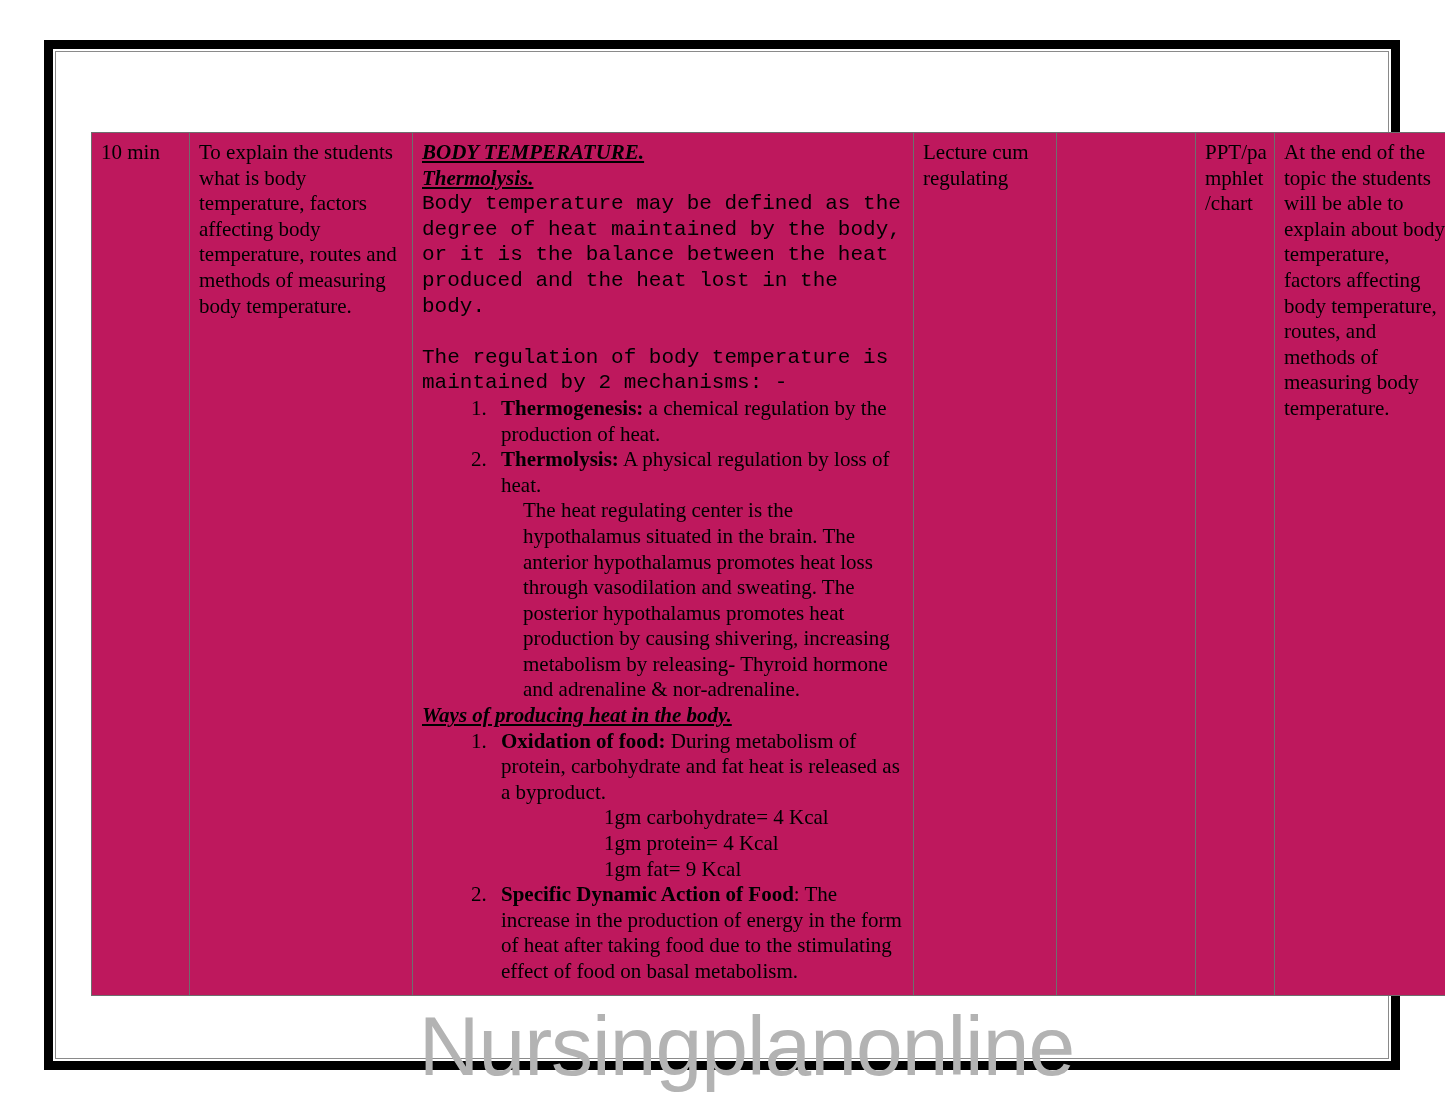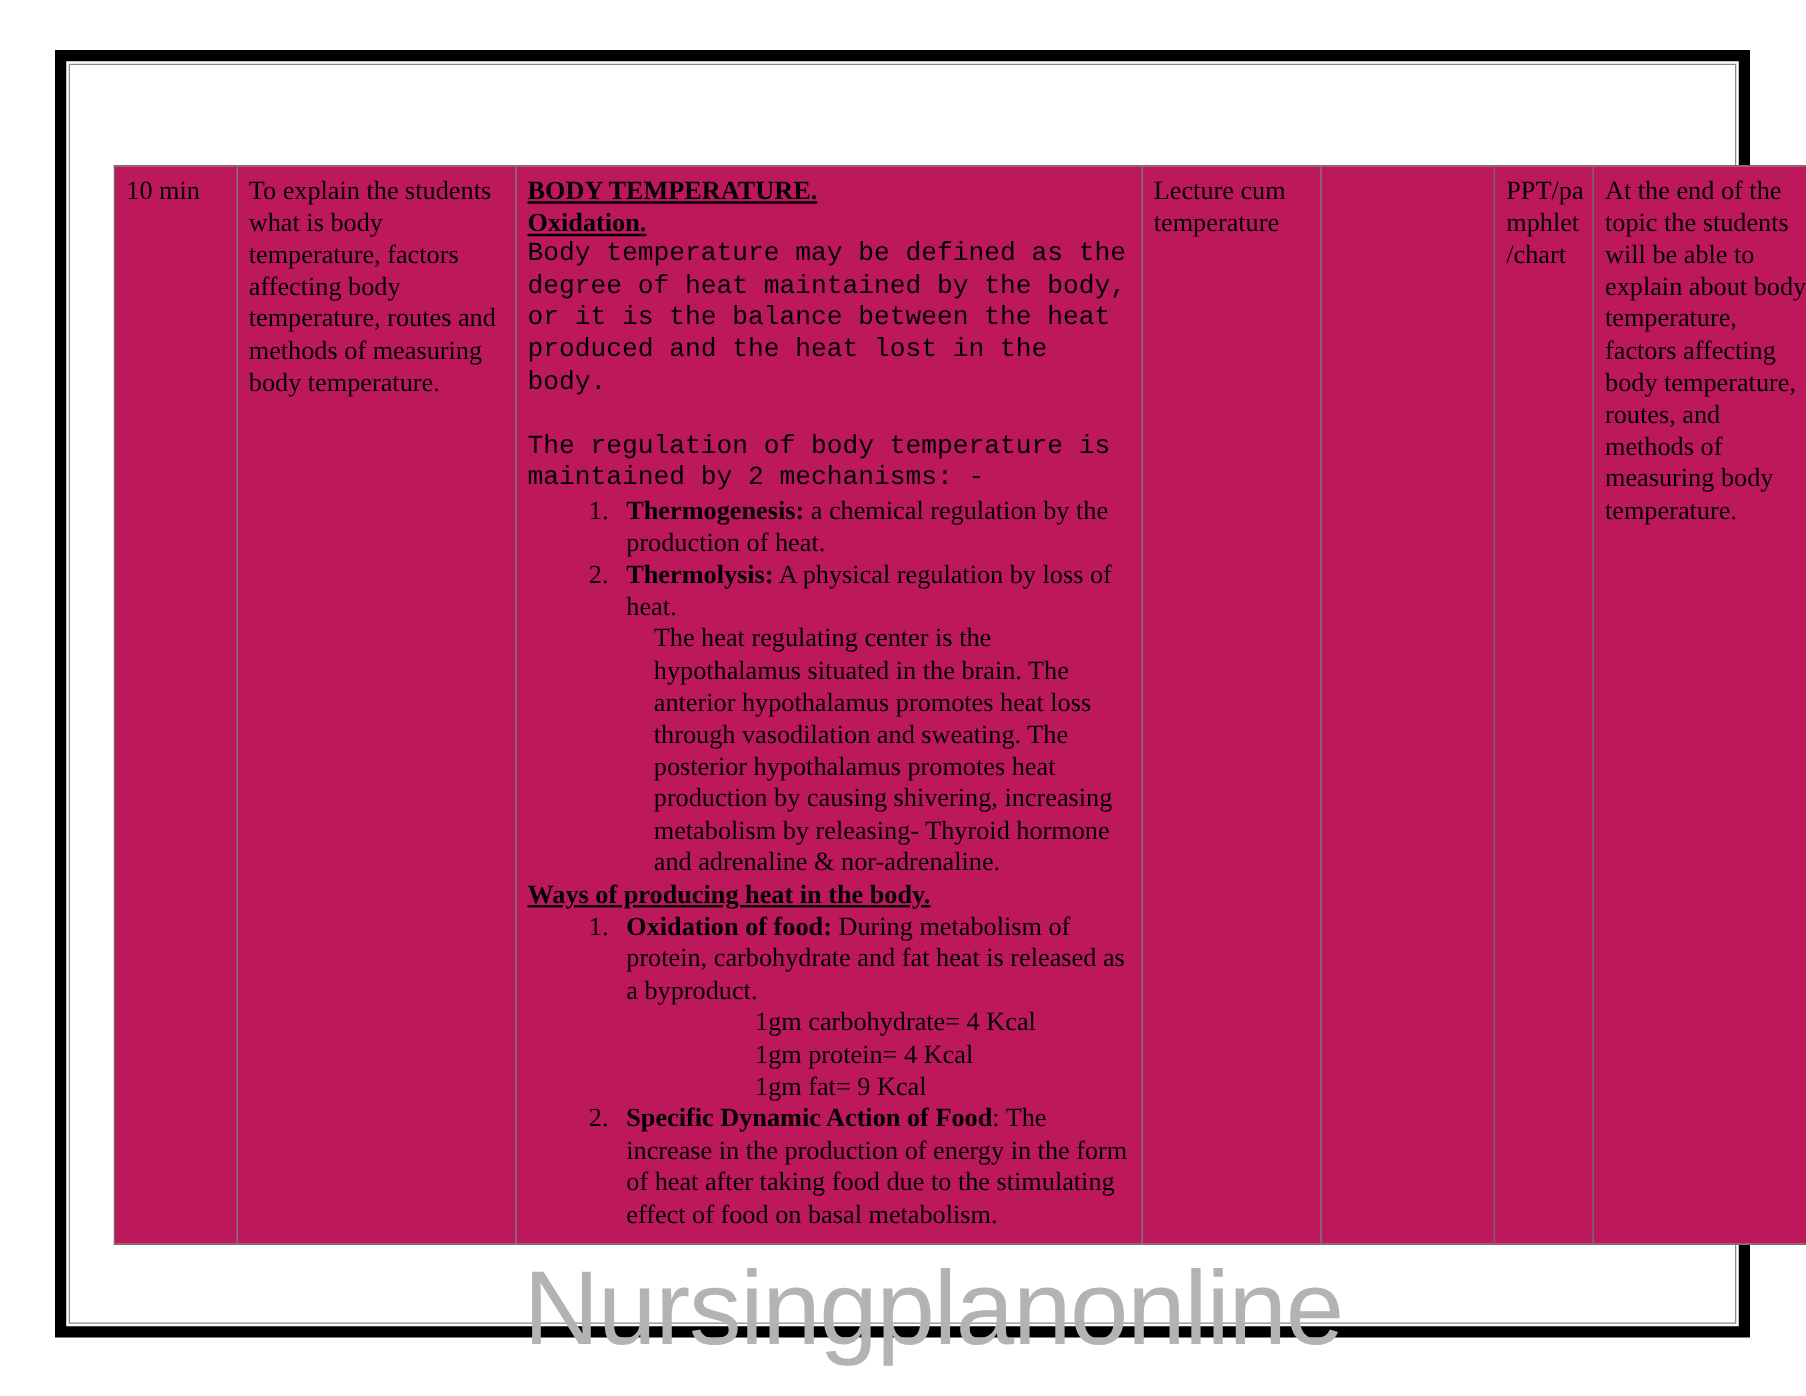--- a/index.html
+++ b/index.html
@@ -82,20 +82,21 @@
   .col-method    { width: 126px; }
   .col-activity  { width: 122px; }
   .col-aids      { width: 62px; margin-top: 43px; }
   .col-eval      { width: 166px; }
 
   
   .hd {
     font-weight: bold;
     text-decoration: underline;
     display: block;
+    font-style: italic;
   }
   .para { display: block; font-family: Liberation Mono, monospace; }
   .blank-line { display: block; height: 25.6px; }
 
   ol.numlist {
     margin: 0;
     padding: 0 0 0 70px;
     list-style-position: outside;
     list-style-type: decimal;
   }
@@ -138,21 +139,21 @@
       </td>
 
       <td class="col-objective">
         <span>To explain the students what is body temperature, factors affecting body temperature, routes and methods of measuring body temperature.</span>
       </td>
 
       <td class="col-content">
 
         <span class="hd">BODY TEMPERATURE.</span>
 
-        <span class="hd">Oxidation.</span>
+        <span class="hd">Thermolysis.</span>
 
         <span class="para">Body temperature may be defined as the degree of heat maintained by the body, or it is the balance between the heat produced and the heat lost in the body.</span>
 
         <span class="blank-line"></span>
 
         <span class="para">The regulation of body temperature is maintained by 2 mechanisms: -</span>
 
         <ol class="numlist">
           <li>
             <span class="lead">Thermogenesis:</span><span> a chemical regulation by the production of heat.</span>
@@ -174,21 +175,21 @@
             <span class="sub-indent">1gm fat= 9 Kcal</span>
           </li>
           <li>
             <span class="lead">Specific Dynamic Action of Food</span><span>: The increase in the production of energy in the form of heat after taking food due to the stimulating effect of food on basal metabolism.</span>
           </li>
         </ol>
 
       </td>
 
       <td class="col-method">
-        <span>Lecture cum temperature</span>
+        <span>Lecture cum regulating</span>
       </td>
 
       <td class="col-activity">
         <span></span>
       </td>
 
       <td class="col-aids nowrap-cell">
         <span>PPT/pamphlet/chart</span>
       </td>
 

